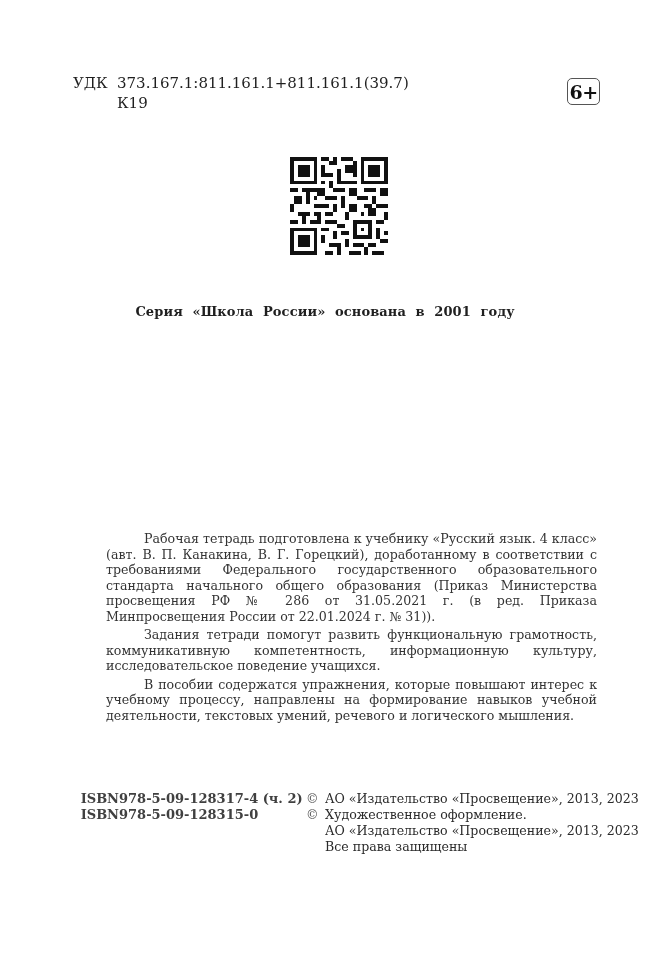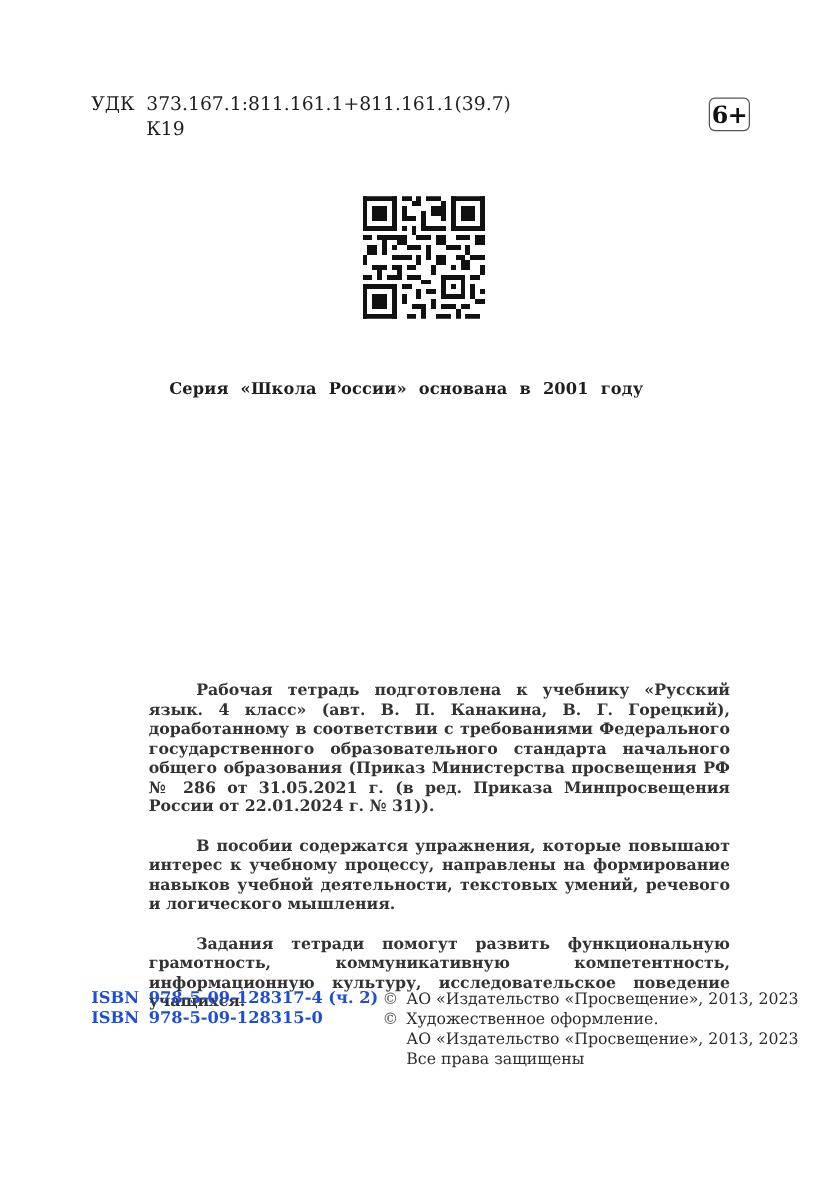--- a/index.html
+++ b/index.html
@@ -71,35 +71,35 @@
       position: absolute;
       left: 103px;
       top: 528px;
       width: 497px;
       font-size: 12.6px;
       line-height: 15.5px;
       color: #333;
       text-align: justify;
     }
     .annotation p {
-      margin: 16px;
+      margin: 3px;
       text-indent: 38px;
       hyphens: manual;
-      font-weight: bold;
     }
     .annotation p.last { text-indent: 27px; }
     .isbn {
       position: absolute;
       left: 73px;
       top: 791px;
       font-size: 13px;
       line-height: 16px;
       font-weight: bold;
-      color: #1d4ed8;
+      color: #404040;
       white-space: nowrap;
+      text-align: right;
     }
     .isbn .row { display: flex; }
     .isbn .k { width: 46px; }
     .copyright {
       position: absolute;
       left: 306px;
       top: 791px;
       font-size: 12.6px;
       line-height: 16px;
       color: #2a2a2a;
@@ -223,22 +223,22 @@
         <rect x="6" y="12" width="1" height="1"></rect>
         <rect x="6" y="14" width="1" height="1"></rect>
         <rect x="6" y="16" width="1" height="1"></rect>
     </g>
   </svg>
 
   <div class="series">Серия «Школа России» основана в 2001 году</div>
 
   <div class="annotation">
     <p>Рабочая тетрадь подготовлена к учебнику «Русский язык. 4 класс» (авт. В. П. Канакина, В. Г. Горецкий), доработанному в соответствии с требо­ваниями Федерального государственного образовательного стандарта началь­ного общего образования (Приказ Министерства просвещения РФ № 286 от 31.05.2021 г. (в ред. Приказа Минпросвещения России от 22.01.2024 г. № 31)).</p>
+    <p>Задания тетради помогут развить функциональную грамотность, ком­муникативную компетентность, информационную культуру, исследователь­ское поведение учащихся.</p>
     <p>В пособии содержатся упражнения, которые повышают интерес к учебному процессу, направлены на формирование навыков учебной деятель­ности, текстовых умений, речевого и логического мышления.</p>
-    <p>Задания тетради помогут развить функциональную грамотность, ком­муникативную компетентность, информационную культуру, исследователь­ское поведение учащихся.</p>
   </div>
 
   <div class="isbn">
     <div class="row">
       <span class="k">ISBN</span>
       <span>978-5-09-128317-4 (ч. 2)</span>
     </div>
     <div class="row">
       <span class="k">ISBN</span>
       <span>978-5-09-128315-0</span>

